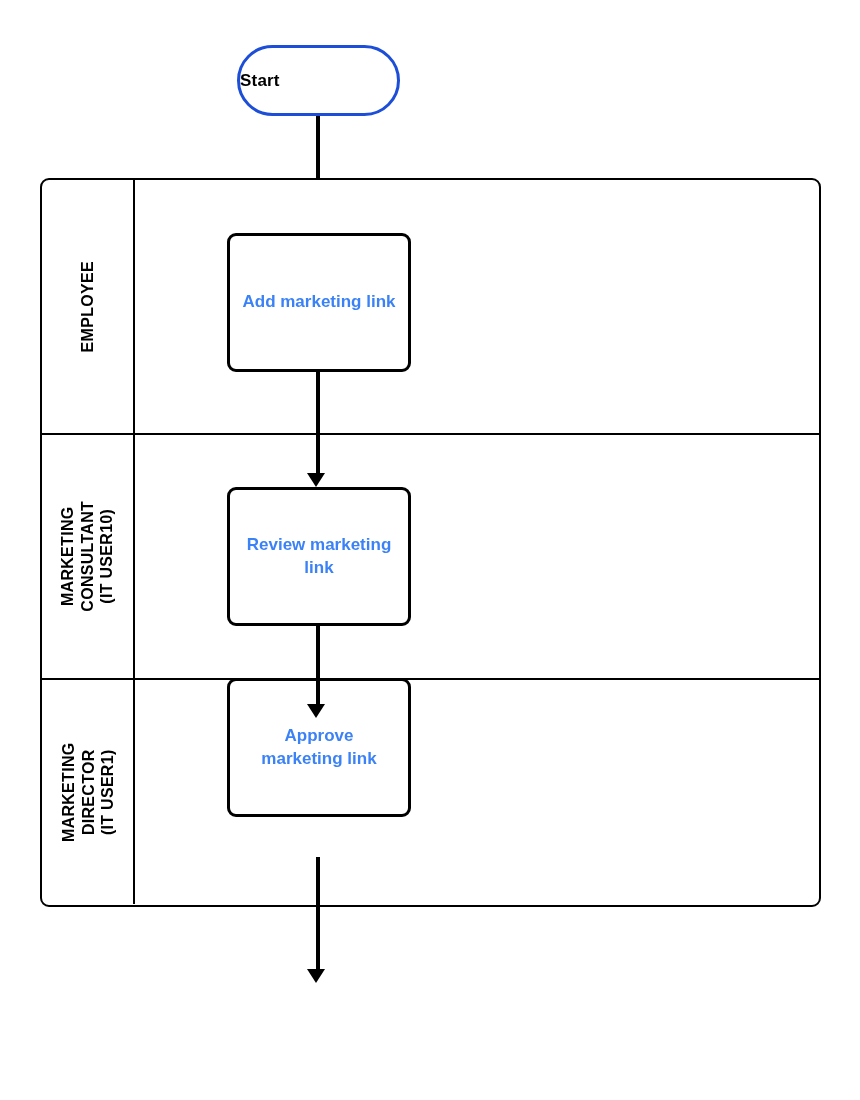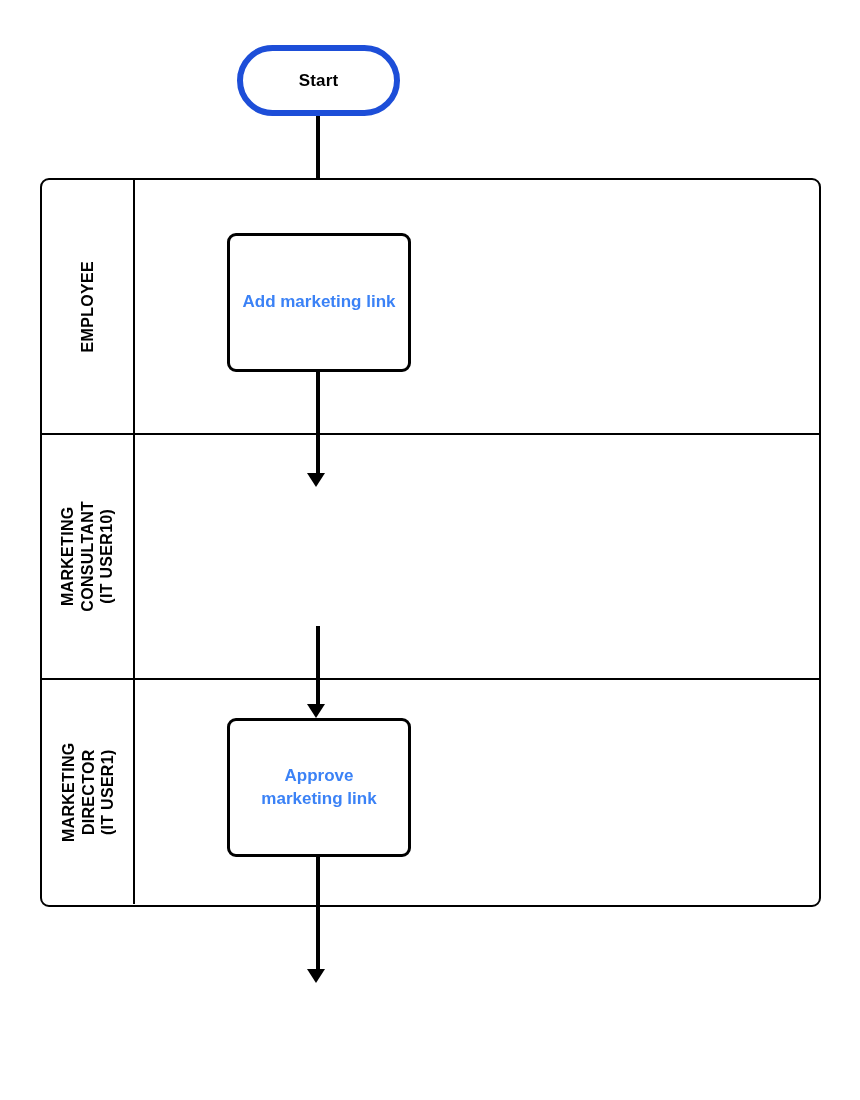--- a/index.html
+++ b/index.html
@@ -15,26 +15,25 @@
     width: 860px;
     height: 1100px;
     background: #ffffff;
     overflow: hidden;
   }
 
   
   .terminator {
     position: absolute;
     box-sizing: border-box;
-    border: 6px solid #1d4ed8;
+    border: 3px solid #1d4ed8;
     background: #ffffff;
     border-radius: 36px;
     display: flex;
     align-items: center;
-    justify-content: center;
   }
   .terminator .node-label {
     font-size: 17px;
     font-weight: bold;
     color: #000000;
     letter-spacing: 0.2px;
     line-height: 1.25;
     text-align: center;
   }
   #node-start { left: 237px; top: 45px;  width: 163px; height: 71px; }
@@ -110,21 +109,21 @@
   }
   .process .node-label {
     font-size: 17px;
     font-weight: bold;
     color: #3b82f6;
     text-align: center;
     line-height: 1.3;
   }
   #node-add     { left: 227px; top: 233px; width: 184px; height: 139px; }
   #node-review  { left: 227px; top: 487px; width: 184px; height: 139px; }
-  #node-approve { left: 227px; top: 718px; width: 184px; height: 139px; }
+  #node-approve { left: 227px; top: 678px; width: 184px; height: 139px; }
 
   
   .connector-line {
     position: absolute;
     width: 4px;
     background: #000000;
   }
   .connector-arrow {
     position: absolute;
     width: 0;
@@ -186,20 +185,23 @@
       </div>
       <div class="lane-body"></div>
     </div>
 
   </div>
 
   <div class="process" id="node-add">
     <span class="node-label">Add marketing link</span>
   </div>
 
+  <div class="process" id="node-review">
+    <span class="node-label">Review marketing link</span>
+  </div>
 
   <div class="process" id="node-approve">
     <span class="node-label">Approve marketing link</span>
   </div>
 
   <div class="connector-line edge-2-line"></div>
   <div class="connector-arrow edge-2-arrow"></div>
 
   <div class="connector-line edge-3-line"></div>
   <div class="connector-arrow edge-3-arrow"></div>

